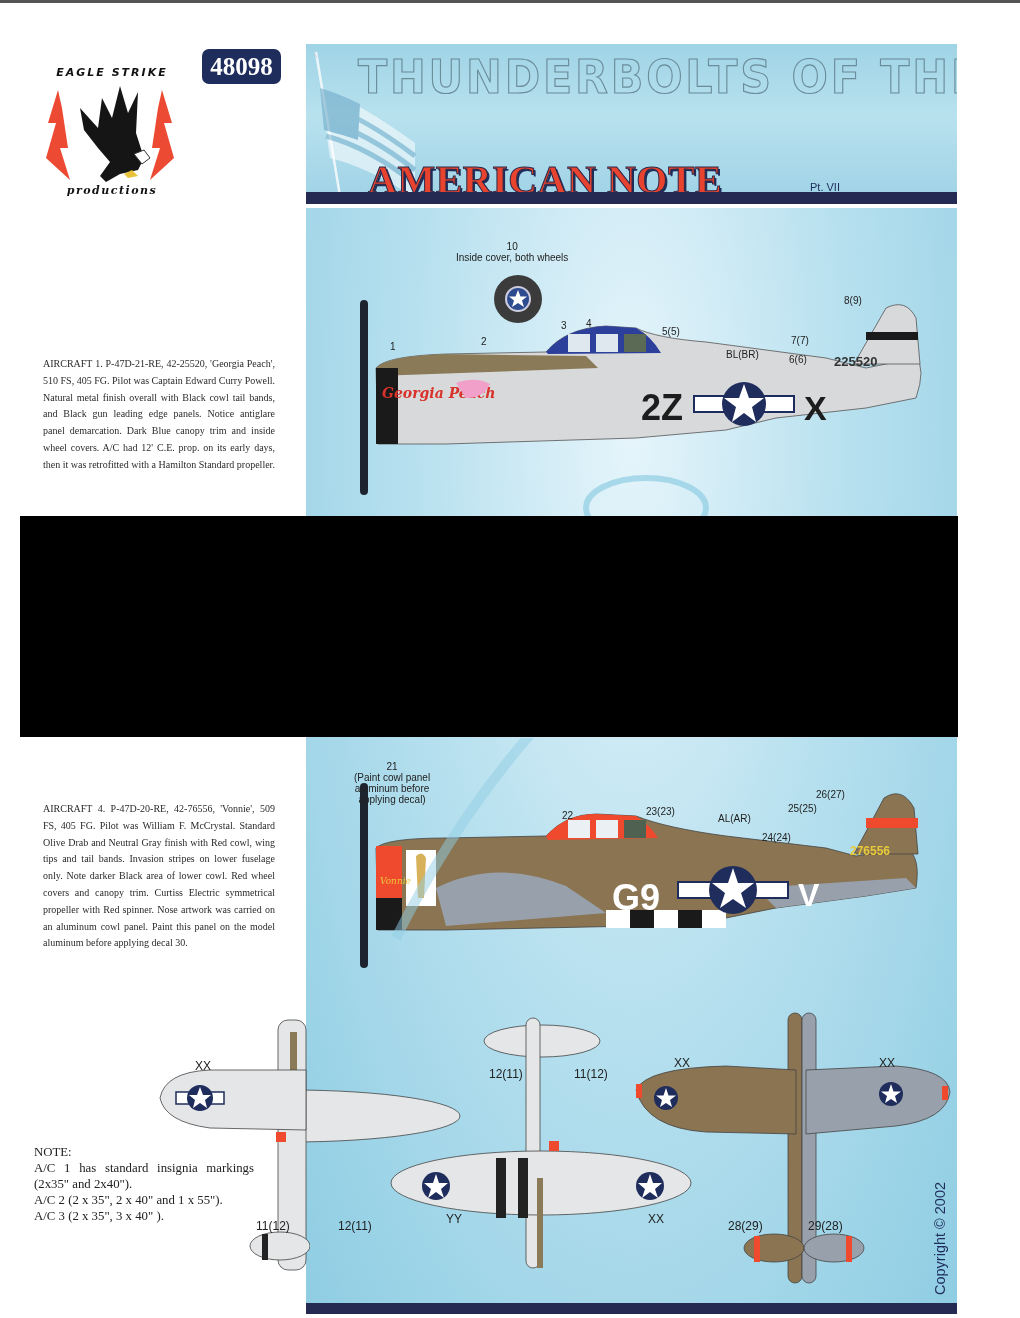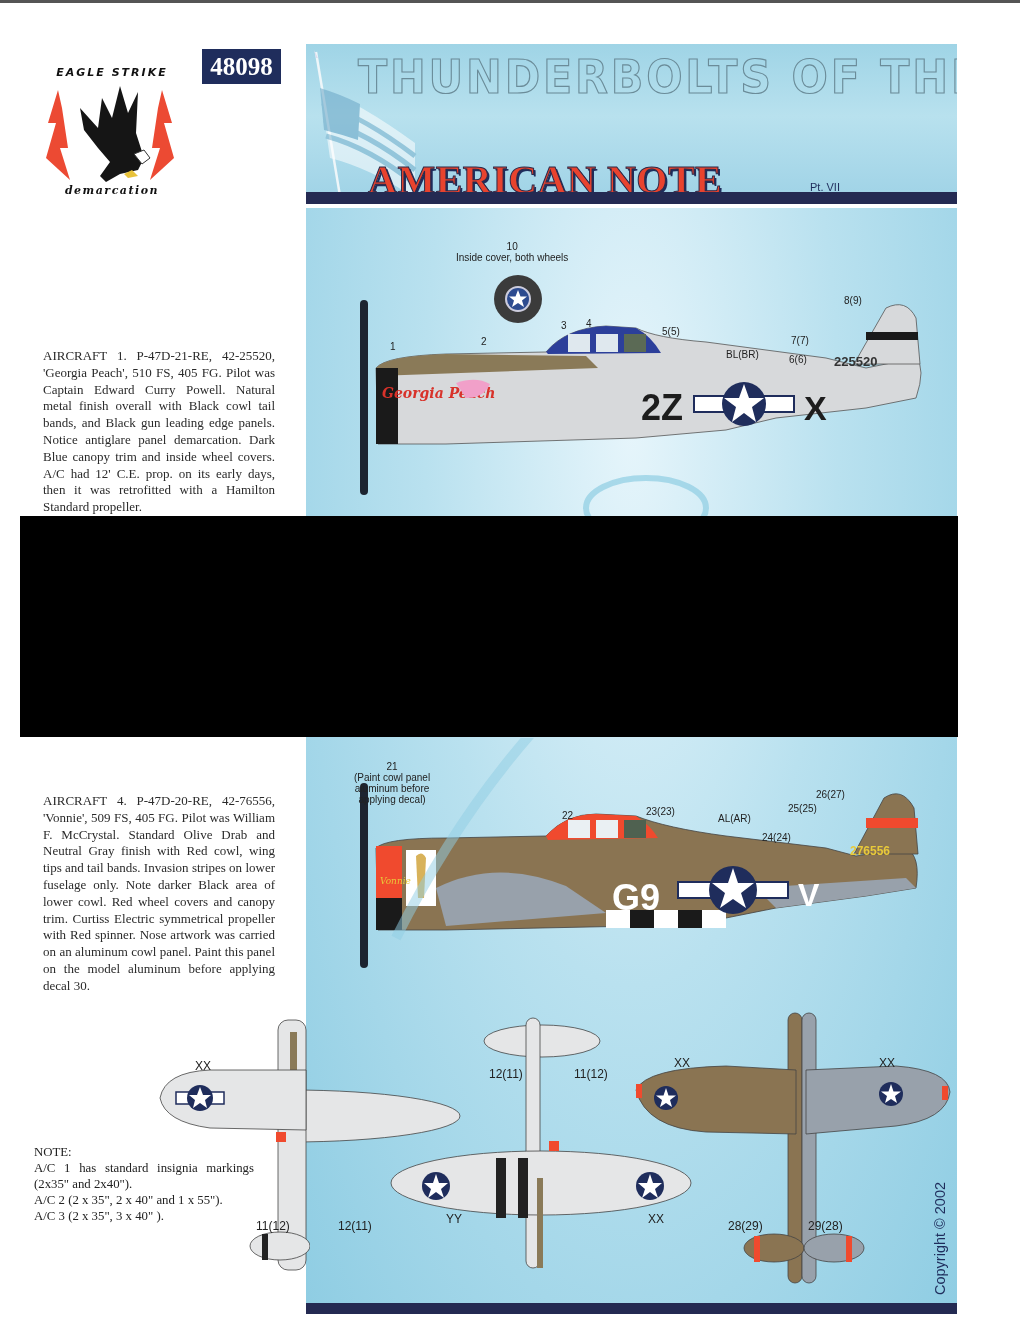--- a/index.html
+++ b/index.html
@@ -10,41 +10,41 @@
 
   
   .logo { position: absolute; left: 40px; top: 62px; width: 140px; height: 140px; }
   .logo-top { position: absolute; left: 12px; top: 4px; width: 120px; text-align: center;
     font-family: "DejaVu Sans", sans-serif; font-weight: bold; font-style: italic; font-size: 11px; letter-spacing: 2px; color: #111; }
   .logo-bottom { position: absolute; left: 10px; top: 122px; width: 124px; text-align: center;
     font-family: "DejaVu Serif", serif; font-style: italic; font-weight: bold; font-size: 11px; letter-spacing: 1.5px; color: #111; }
   .logo svg { position: absolute; left: 0; top: 16px; }
 
   .code-badge { position: absolute; left: 202px; top: 49px; width: 79px; height: 35px; background: #1f2d5c;
-    color: #fff; font-family: "Liberation Serif", serif; font-weight: bold; font-size: 25px; text-align: center; line-height: 35px; }
+    color: #fff; font-family: "Liberation Serif", serif; font-weight: bold; font-size: 25px; text-align: center; line-height: 35px; border-radius: 7px; }
 
   
   .banner { position: absolute; left: 306px; top: 44px; width: 651px; height: 160px;
     background: linear-gradient(180deg, #9fd4e6 0%, #b8e1ee 45%, #9ed2e6 100%); overflow: hidden; }
   .banner-title { position: absolute; left: 52px; top: 6px; font-family: "DejaVu Sans", sans-serif; font-weight: bold;
     font-size: 46px; letter-spacing: 3px; color: transparent; -webkit-text-stroke: 1.2px #6b8c99;
     transform: scaleX(0.93); transform-origin: left top; white-space: nowrap; }
   .banner-sub { position: absolute; left: 62px; top: 112px; font-family: "Liberation Serif", serif; font-weight: bold;
     font-size: 40px; color: #e8432e; -webkit-text-stroke: 1px #2a2a4a; text-shadow: 2px 2px 0 #1f2d5c; white-space: nowrap; letter-spacing: 0.5px; }
   .banner-pt { position: absolute; left: 472px; top: 137px; font-family: "Liberation Sans", sans-serif; font-size: 11px; color: #1f2d5c; padding-left: 32px; }
   .banner-bar { position: absolute; left: 0; bottom: 0; width: 100%; height: 12px; background: #242a52; }
   .flag { position: absolute; left: 4px; top: 4px; }
 
   
   .artpanel { position: absolute; left: 306px; top: 208px; width: 651px; height: 1097px;
     background: radial-gradient(ellipse at 50% 20%, #e6f5fb 0%, #b9e1ef 45%, #8fcde3 100%); overflow: hidden; }
   .bottom-bar { position: absolute; left: 306px; top: 1303px; width: 651px; height: 11px; background: #242a52; }
 
   
-  .desc { position: absolute; font-family: "Liberation Serif", serif; font-size: 13px; line-height: 16.8px; text-align: justify; color: #2a2a2a; }
+  .desc { position: absolute; font-family: "Liberation Serif", serif; font-size: 10px; line-height: 16.8px; text-align: justify; color: #2a2a2a; margin-top: 8px; }
   .desc1 { left: 43px; top: 348px; width: 232px; }
   .desc4 { left: 43px; top: 793px; width: 232px; }
   .note { position: absolute; left: 34px; top: 1145px; width: 220px; font-family: "Liberation Serif", serif; font-size: 12.8px; line-height: 15.9px; color: #222; }
   .note div { text-align: justify; }
 
   
   .redact { position: absolute; left: 20px; top: 516px; width: 938px; height: 221px; background: #000; }
 
   
   .callout { position: absolute; font-family: "Liberation Sans", sans-serif; font-size: 10px; color: #222; white-space: nowrap; text-align: center; line-height: 11px; }
@@ -60,21 +60,21 @@
 
 <div class="logo">
   <div class="logo-top">EAGLE STRIKE</div>
   <svg width="140" height="110" viewBox="0 0 140 110">
     <path d="M18 12 L8 45 L16 45 L6 80 L30 102 L20 70 L28 70 L22 30 Z" fill="#ec4a33"></path>
     <path d="M122 12 L132 45 L124 45 L134 80 L110 102 L120 70 L112 70 L118 30 Z" fill="#ec4a33"></path>
     <path d="M40 30 L58 50 L62 20 L72 40 L80 8 L88 35 L98 14 L96 55 L104 80 L98 92 L80 96 L66 104 L60 98 L70 84 L58 70 L44 52 Z" fill="#151515"></path>
     <path d="M94 76 L104 72 L110 80 L102 86 Z" fill="#ffffff" stroke="#333" stroke-width="1"></path>
     <path d="M84 96 L92 92 L98 98 L88 100 Z" fill="#e8c23a"></path>
   </svg>
-  <div class="logo-bottom">demarcation</div>
+  <div class="logo-bottom">productions</div>
 </div>
 
 <div class="code-badge">48098</div>
 
 <div class="banner">
   <svg class="flag" width="110" height="160" viewBox="0 0 110 160">
     <line x1="6" y1="4" x2="32" y2="160" stroke="#eef6f9" stroke-width="2.5"></line>
     <path d="M4 2 L8 10 L6 10 Z" fill="#dde"></path>
     <g opacity="0.55">
       <path d="M10 40 Q50 55 105 95 L105 150 Q60 120 20 110 Z" fill="#ffffff"></path>

